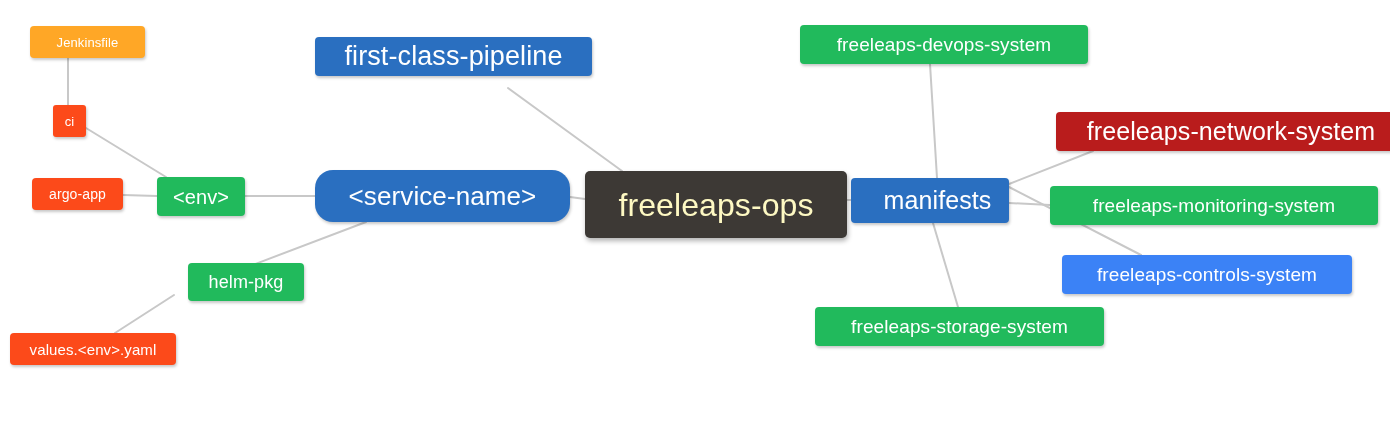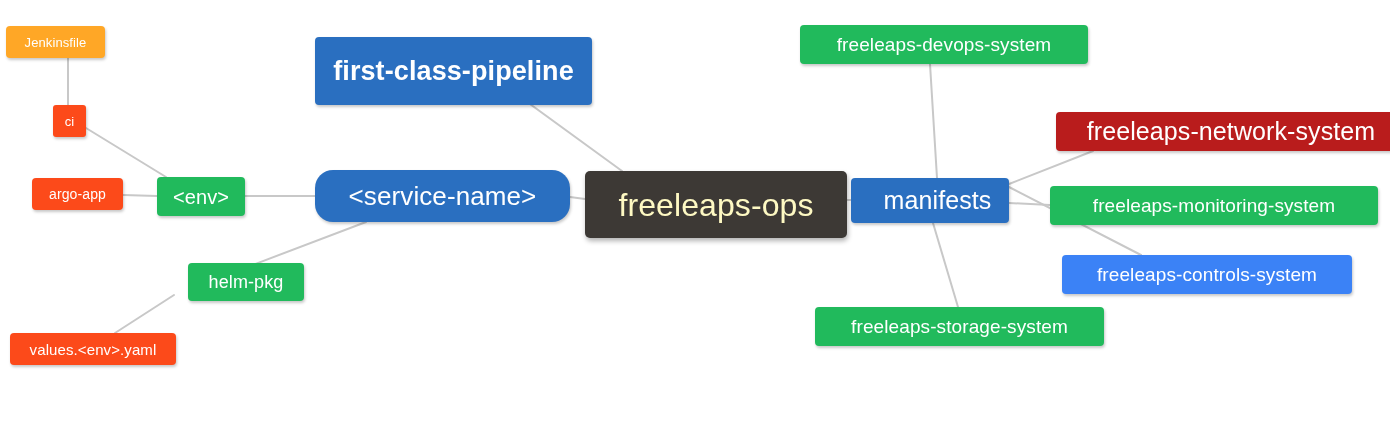--- a/index.html
+++ b/index.html
@@ -62,26 +62,26 @@
       <line x1="366" y1="222" x2="250" y2="266" stroke="#c8c8c8" stroke-width="2" stroke-linecap="round"></line>
       <line x1="174" y1="295" x2="115" y2="333" stroke="#c8c8c8" stroke-width="2" stroke-linecap="round"></line>
       <line x1="847" y1="200" x2="851" y2="200" stroke="#c8c8c8" stroke-width="2" stroke-linecap="round"></line>
       <line x1="937" y1="178" x2="930" y2="64" stroke="#c8c8c8" stroke-width="2" stroke-linecap="round"></line>
       <line x1="1009" y1="184" x2="1093" y2="151" stroke="#c8c8c8" stroke-width="2" stroke-linecap="round"></line>
       <line x1="1009" y1="203" x2="1050" y2="205" stroke="#c8c8c8" stroke-width="2" stroke-linecap="round"></line>
       <line x1="1009" y1="187" x2="1141" y2="255" stroke="#c8c8c8" stroke-width="2" stroke-linecap="round"></line>
       <line x1="933" y1="223" x2="958" y2="307" stroke="#c8c8c8" stroke-width="2" stroke-linecap="round"></line>
     </svg>
   <div id="node-layer">
-      <div class="node" style="left: 6px; top: 26px; width: 99px; height: 32px; background: rgb(255, 167, 38); font-size: 13px; color: rgb(255, 255, 255);">Jenkinsfile</div>
+      <div class="node" style="left: 30px; top: 26px; width: 115px; height: 32px; background: rgb(255, 167, 38); font-size: 13px; color: rgb(255, 255, 255);">Jenkinsfile</div>
       <div class="node tiny" style="left: 53px; top: 105px; width: 33px; height: 32px; background: rgb(252, 74, 26); font-size: 13px; color: rgb(255, 255, 255);">ci</div>
       <div class="node" style="left: 32px; top: 178px; width: 91px; height: 32px; background: rgb(252, 74, 26); font-size: 14px; color: rgb(255, 255, 255);">argo-app</div>
       <div class="node" style="left: 157px; top: 177px; width: 88px; height: 39px; background: rgb(33, 186, 92); font-size: 20px; color: rgb(255, 255, 255);">&lt;env&gt;</div>
       <div class="node" style="left: 315px; top: 170px; width: 255px; height: 52px; background: rgb(42, 111, 192); font-size: 26px; color: rgb(255, 255, 255); border-radius: 18px;">&lt;service-name&gt;</div>
-      <div class="node" style="left: 315px; top: 37px; width: 277px; height: 68px; background: rgb(42, 111, 192); font-size: 27px; color: rgb(255, 255, 255); font-weight: bold;">first-class-pipeline</div>
+      <div class="node" style="left: 315px; top: 37px; width: 277px; height: 39px; background: rgb(42, 111, 192); font-size: 27px; color: rgb(255, 255, 255);">first-class-pipeline</div>
       <div class="node root" style="left: 585px; top: 171px; width: 262px; height: 67px; background: rgb(61, 57, 53); font-size: 32px; color: #fef9c3;">freeleaps-ops</div>
       <div class="node" style="left: 851px; top: 178px; width: 158px; height: 45px; background: rgb(42, 111, 192); font-size: 25px; color: rgb(255, 255, 255); padding-left: 24px;">manifests</div>
       <div class="node" style="left: 148px; top: 263px; width: 116px; height: 38px; background: rgb(33, 186, 92); font-size: 18px; color: rgb(255, 255, 255); margin-left: 40px;">helm-pkg</div>
       <div class="node" style="left: 10px; top: 333px; width: 166px; height: 32px; background: rgb(252, 74, 26); font-size: 15px; color: rgb(255, 255, 255);">values.&lt;env&gt;.yaml</div>
       <div class="node" style="left: 800px; top: 25px; width: 288px; height: 39px; background: rgb(33, 186, 92); font-size: 19px; color: rgb(255, 255, 255);">freeleaps-devops-system</div>
       <div class="node" style="left: 1056px; top: 112px; width: 350px; height: 39px; background: #b91c1c; font-size: 25px; color: rgb(255, 255, 255);">freeleaps-network-system</div>
       <div class="node" style="left: 1050px; top: 186px; width: 328px; height: 39px; background: rgb(33, 186, 92); font-size: 19px; color: rgb(255, 255, 255);">freeleaps-monitoring-system</div>
       <div class="node" style="left: 1062px; top: 255px; width: 290px; height: 39px; background: #3b82f6; font-size: 19px; color: rgb(255, 255, 255);">freeleaps-controls-system</div>
       <div class="node" style="left: 815px; top: 307px; width: 289px; height: 39px; background: rgb(33, 186, 92); font-size: 19px; color: rgb(255, 255, 255);">freeleaps-storage-system</div>
     </div>

